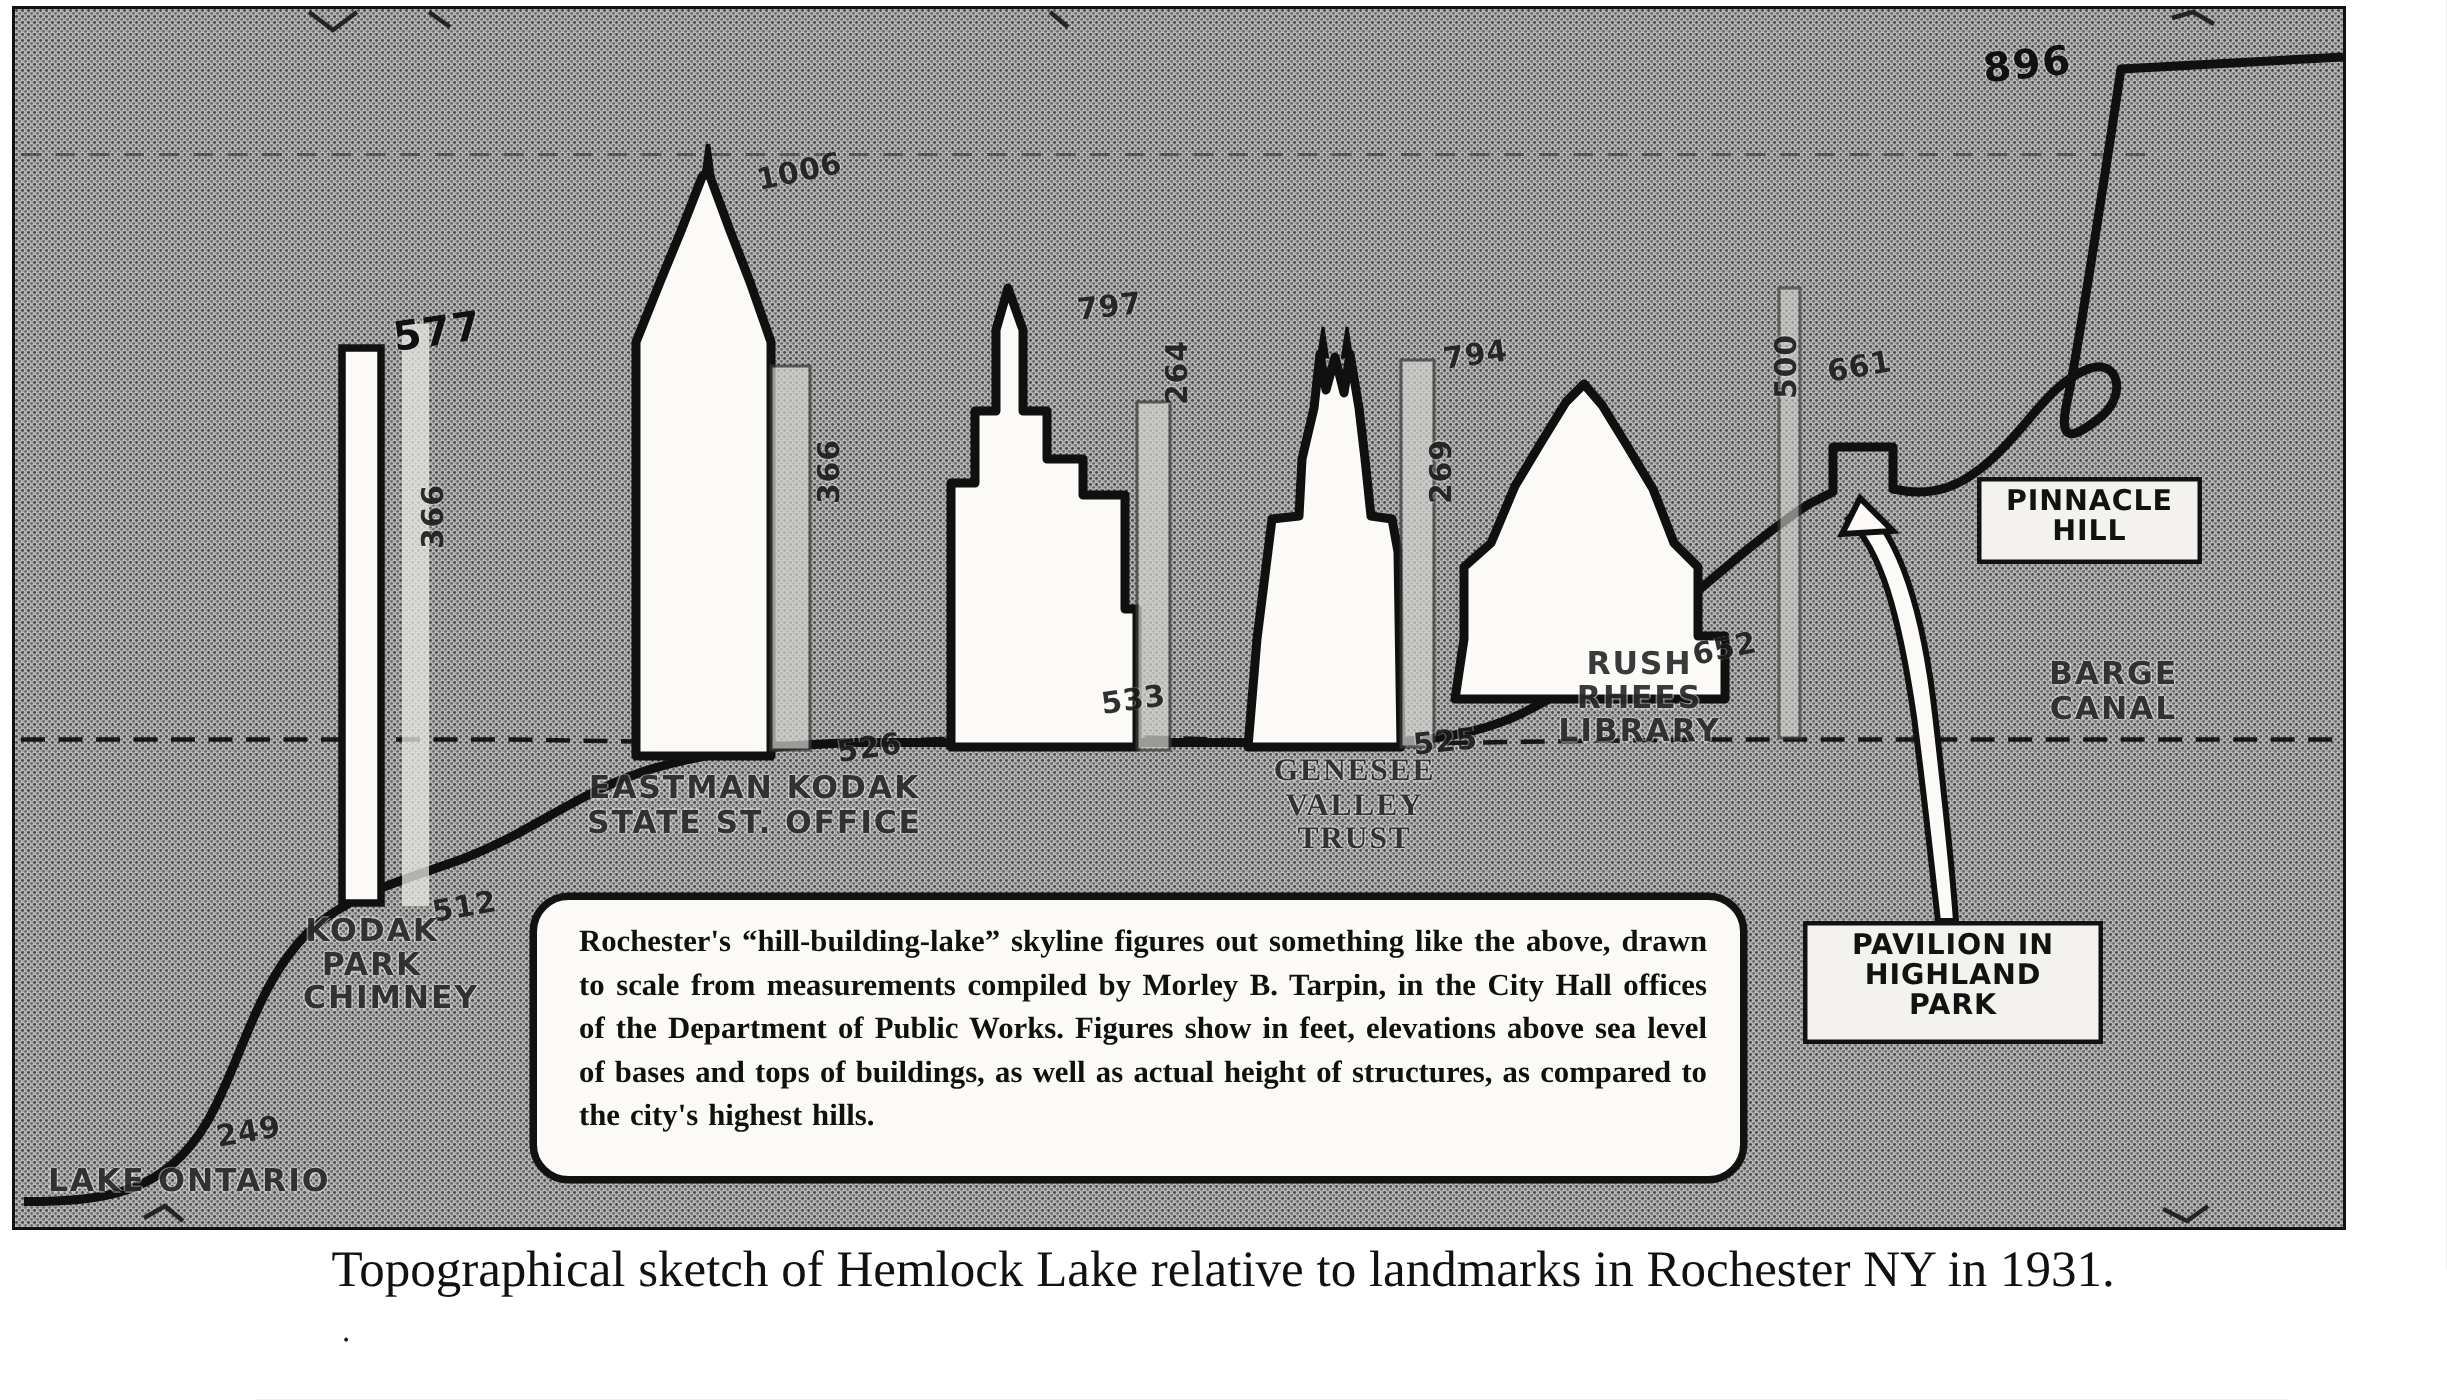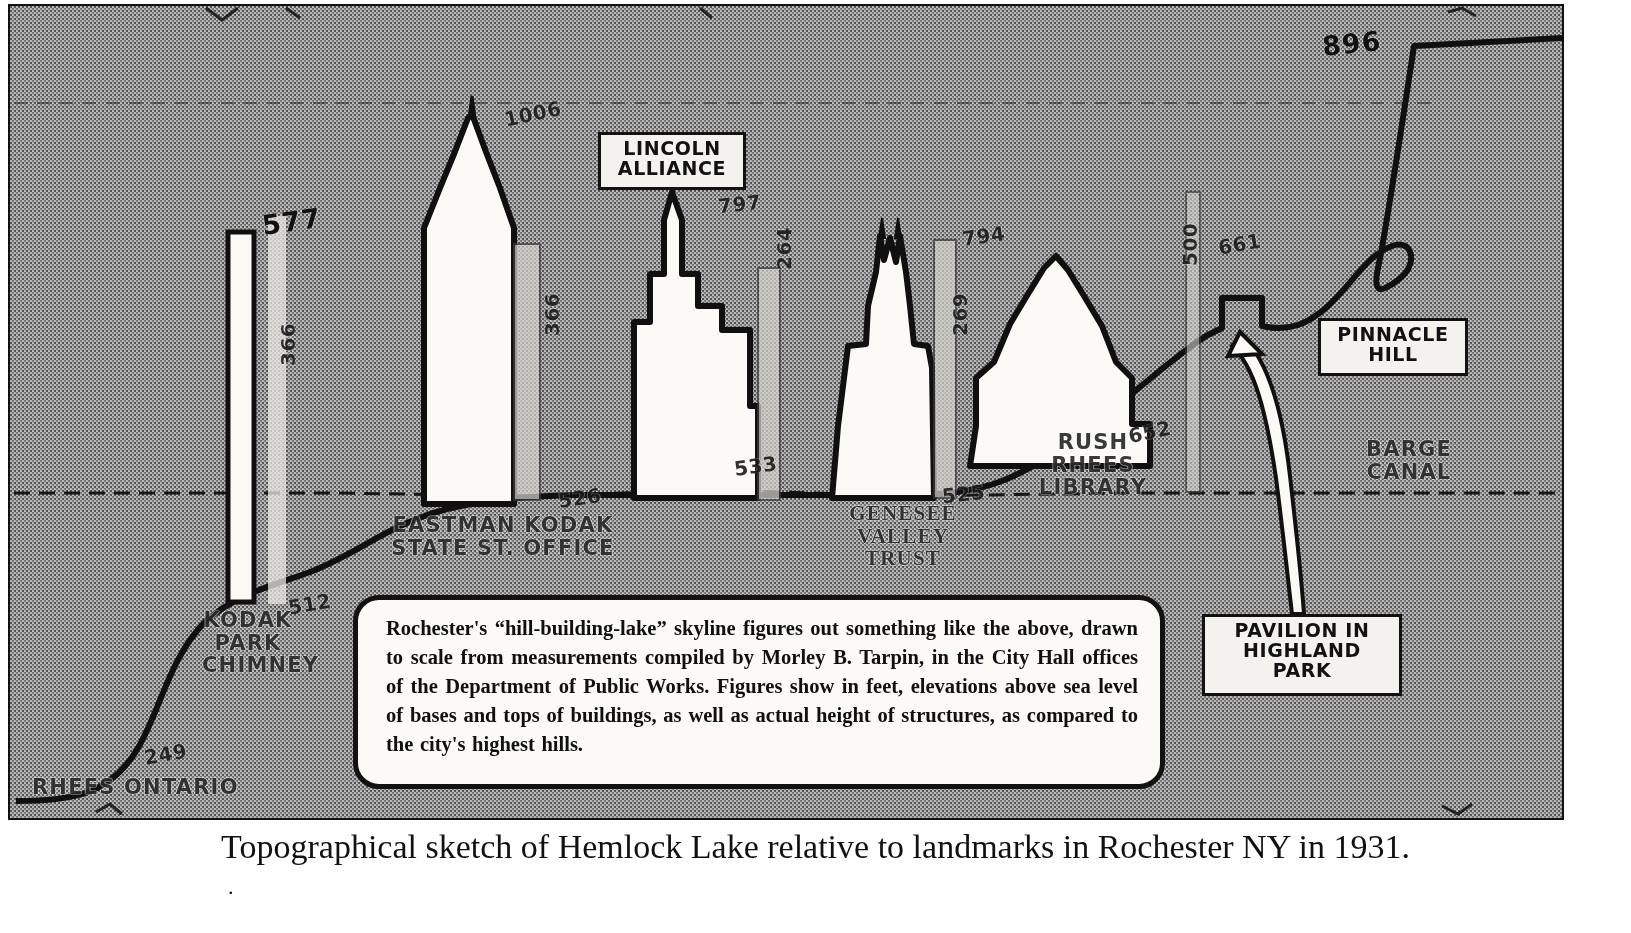--- a/index.html
+++ b/index.html
@@ -253,39 +253,37 @@
 
     <span class="elev" style="left:1118px; top:414px; transform:rotate(-12deg);">652</span>
     <span class="elev rot" style="left:1168px; top:260px;">500</span>
 
     <span class="elev" style="left:1208px; top:226px; transform:rotate(-10deg);">661</span>
 
     <div class="ground-label" style="left:192px; top:603px; width:92px;">KODAK
 PARK
 CHIMNEY</div>
 
-    <div class="ground-label" style="left:22px; top:770px; width:280px; text-align:left;">RHEES ONTARIO</div>
+    <div class="ground-label" style="left:22px; top:770px; width:280px; text-align:left;">LAKE ONTARIO</div>
 
     <div class="ground-label" style="left:368px; top:508px; width:250px;">EASTMAN KODAK
 STATE ST. OFFICE</div>
 
     <div class="ground-label" style="left:828px; top:496px; width:130px;font-family:Liberation Serif, serif;">GENESEE
 VALLEY
 TRUST</div>
 
     <div class="ground-label" style="left:1018px; top:425px; width:130px;">RUSH
 RHEES
 LIBRARY</div>
 
     <div class="ground-label" style="left:1334px; top:432px; width:130px;">BARGE
 CANAL</div>
 
 
-    <div class="label-box" style="left:588px; top:126px; width:148px; height:58px;">LINCOLN
-ALLIANCE</div>
 
     <div class="label-box" style="left:1308px; top:312px; width:150px; height:58px;">PINNACLE
 HILL</div>
 
     <div class="label-box" style="left:1192px; top:608px; width:200px; height:82px;">PAVILION IN
 HIGHLAND
 PARK</div>
 
     <div id="note-balloon">
       <p id="note-text">Rochester's “hill-building-lake” skyline figures out something like the above, drawn to scale from measurements compiled by Morley B. Tarpin, in the City Hall offices of the Department of Public Works. Figures show in feet, elevations above sea level of bases and tops of buildings, as well as actual height of structures, as compared to the city's highest hills.</p>

